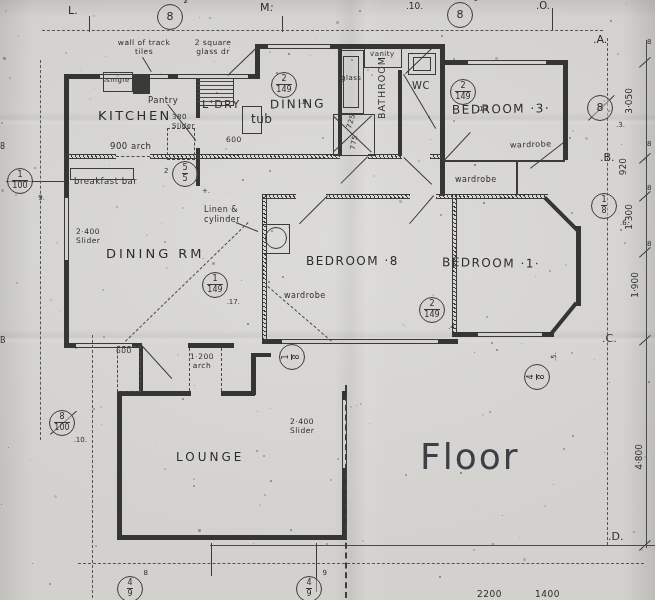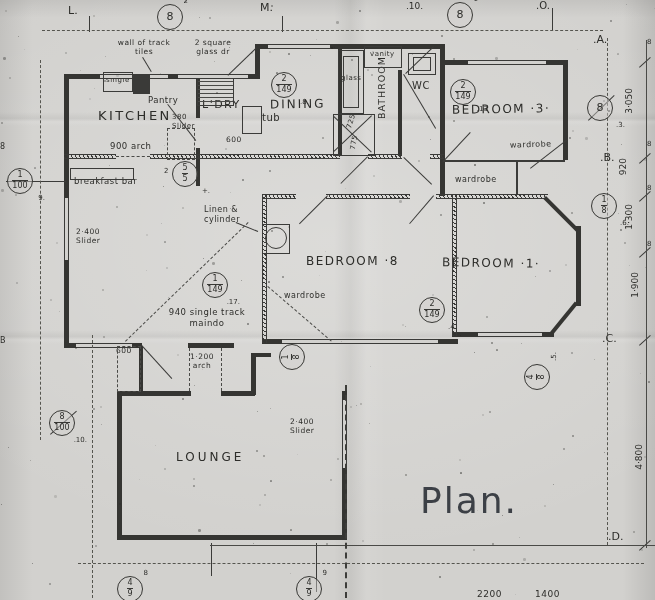--- a/index.html
+++ b/index.html
@@ -59,55 +59,54 @@
   <div class="crease" style="top:112px;"></div>
   <div class="crease" style="top:330px;"></div>
 
   <div class="lbl room" style="left:98px;top:108px;">KITCHEN</div>
   <div class="lbl" style="left:148px;top:95px;font-size:8.5px;">Pantry</div>
   <div class="lbl" style="left:202px;top:98px;font-size:11px;letter-spacing:1.5px;">L'DRY</div>
   <div class="lbl" style="left:270px;top:97px;font-size:12px;letter-spacing:2px;transform:rotate(-1deg);">DINING</div>
   <div class="vtext" style="left:376px;top:56px;font-size:9.5px;letter-spacing:1px;">BATHROOM</div>
   <div class="lbl" style="left:412px;top:80px;font-size:10px;">WC</div>
   <div class="lbl" style="left:452px;top:102px;font-size:12px;letter-spacing:1.5px;transform:rotate(-1deg);">BEDROOM ·3·</div>
+  <div class="lbl room" style="left:106px;top:246px;letter-spacing:3px;">DINING RM</div>
   <div class="lbl" style="left:306px;top:254px;font-size:12px;letter-spacing:1.5px;">BEDROOM ·8</div>
   <div class="lbl" style="left:442px;top:256px;font-size:12px;letter-spacing:1.5px;transform:rotate(1deg);">BEDROOM ·1·</div>
   <div class="lbl" style="left:176px;top:450px;font-size:12px;letter-spacing:3px;">LOUNGE</div>
 
   <div class="lbl" style="left:112px;top:38px;width:64px;text-align:center;font-size:7.5px;">wall of track
 tiles</div>
   <div class="lbl" style="left:186px;top:38px;width:54px;text-align:center;font-size:7.5px;">2 square
 glass dr</div>
   <div class="lbl" style="left:106px;top:76px;font-size:7px;">single</div>
   <div class="lbl" style="left:110px;top:141px;font-size:8.5px;">900 arch</div>
   <div class="lbl" style="left:226px;top:135px;font-size:7.5px;">600</div>
   <div class="lbl" style="left:172px;top:113px;font-size:7px;">380
 Slider</div>
-  <div class="lbl" style="left:262px;top:112px;font-size:10px;">tub</div>
+  <div class="lbl" style="left:251px;top:112px;font-size:12px;">tub</div>
   <div class="lbl" style="left:341px;top:74px;font-size:7px;">glass</div>
   <div class="lbl" style="left:370px;top:50px;font-size:7px;">vanity</div>
   <div class="lbl" style="left:344px;top:117px;font-size:7px;transform:rotate(-72deg);">725</div>
   <div class="lbl" style="left:347px;top:138px;font-size:7px;transform:rotate(-80deg);">775</div>
   <div class="lbl" style="left:74px;top:176px;font-size:8.5px;">breakfast bar</div>
   <div class="lbl" style="left:76px;top:227px;font-size:7.5px;">2·400
 Slider</div>
   <div class="lbl" style="left:204px;top:205px;font-size:8px;">Linen &amp;
 cylinder</div>
-  <div class="lbl" style="left:165px;top:307px;width:84px;text-align:center;font-size:8.5px;">940 single track
-maindo</div>
   <div class="lbl" style="left:510px;top:140px;font-size:8px;transform:rotate(-2deg);">wardrobe</div>
   <div class="lbl" style="left:455px;top:175px;font-size:8px;">wardrobe</div>
   <div class="lbl" style="left:284px;top:291px;font-size:8px;">wardrobe</div>
   <div class="lbl" style="left:116px;top:346px;font-size:7.5px;">600</div>
   <div class="lbl" style="left:190px;top:352px;font-size:7.5px;text-align:center;">1·200
 arch</div>
   <div class="lbl" style="left:290px;top:417px;font-size:7.5px;">2·400
 Slider</div>
 
-  <div class="title" style="left:420px;top:480px;">Plan.</div>
+  <div class="title" style="left:420px;top:436px;">Floor</div>
 
   <div class="grid-letter" style="left:68px;top:4px;">L.</div>
   <div class="grid-letter" style="left:260px;top:1px;">M.</div>
   <div class="grid-letter" style="left:406px;top:1px;font-size:9px;">.10.</div>
   <div class="grid-letter" style="left:536px;top:0px;font-size:10px;">.O.</div>
   <div class="grid-letter" style="left:593px;top:33px;">.A.</div>
   <div class="grid-letter" style="left:600px;top:151px;">.B.</div>
   <div class="grid-letter" style="left:602px;top:332px;">.C.</div>
   <div class="grid-letter" style="left:608px;top:530px;">.D.</div>
 

